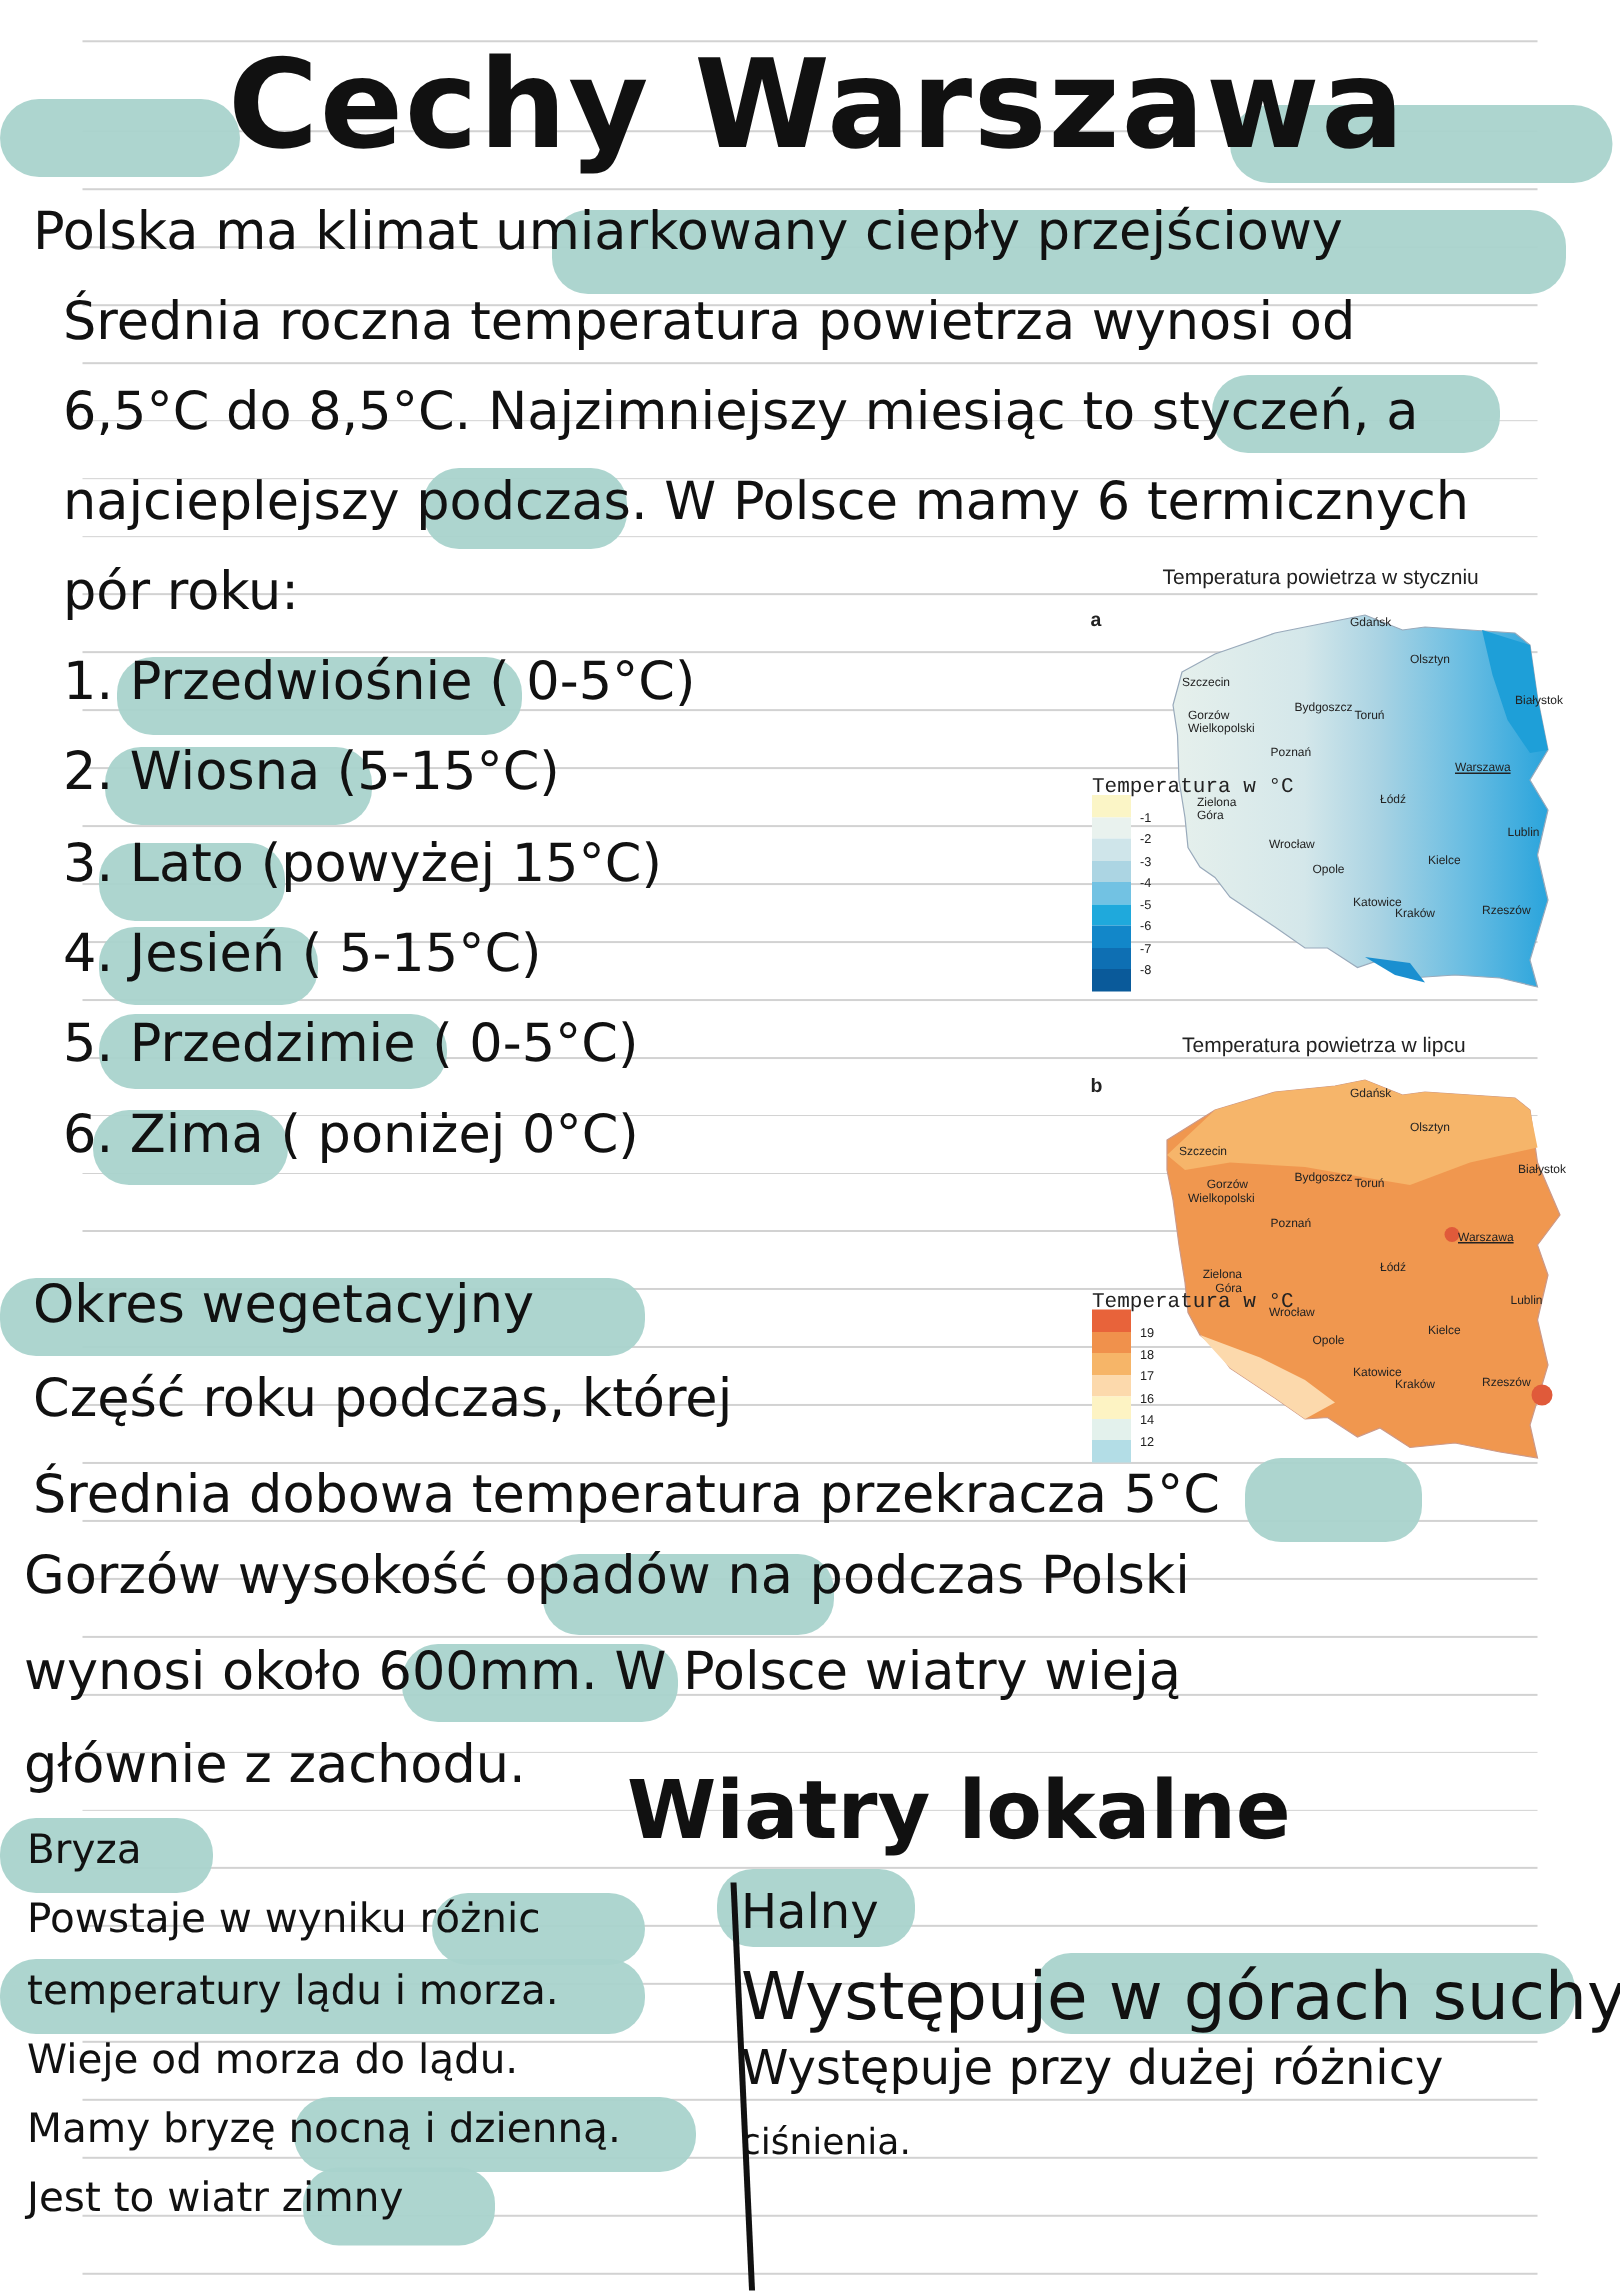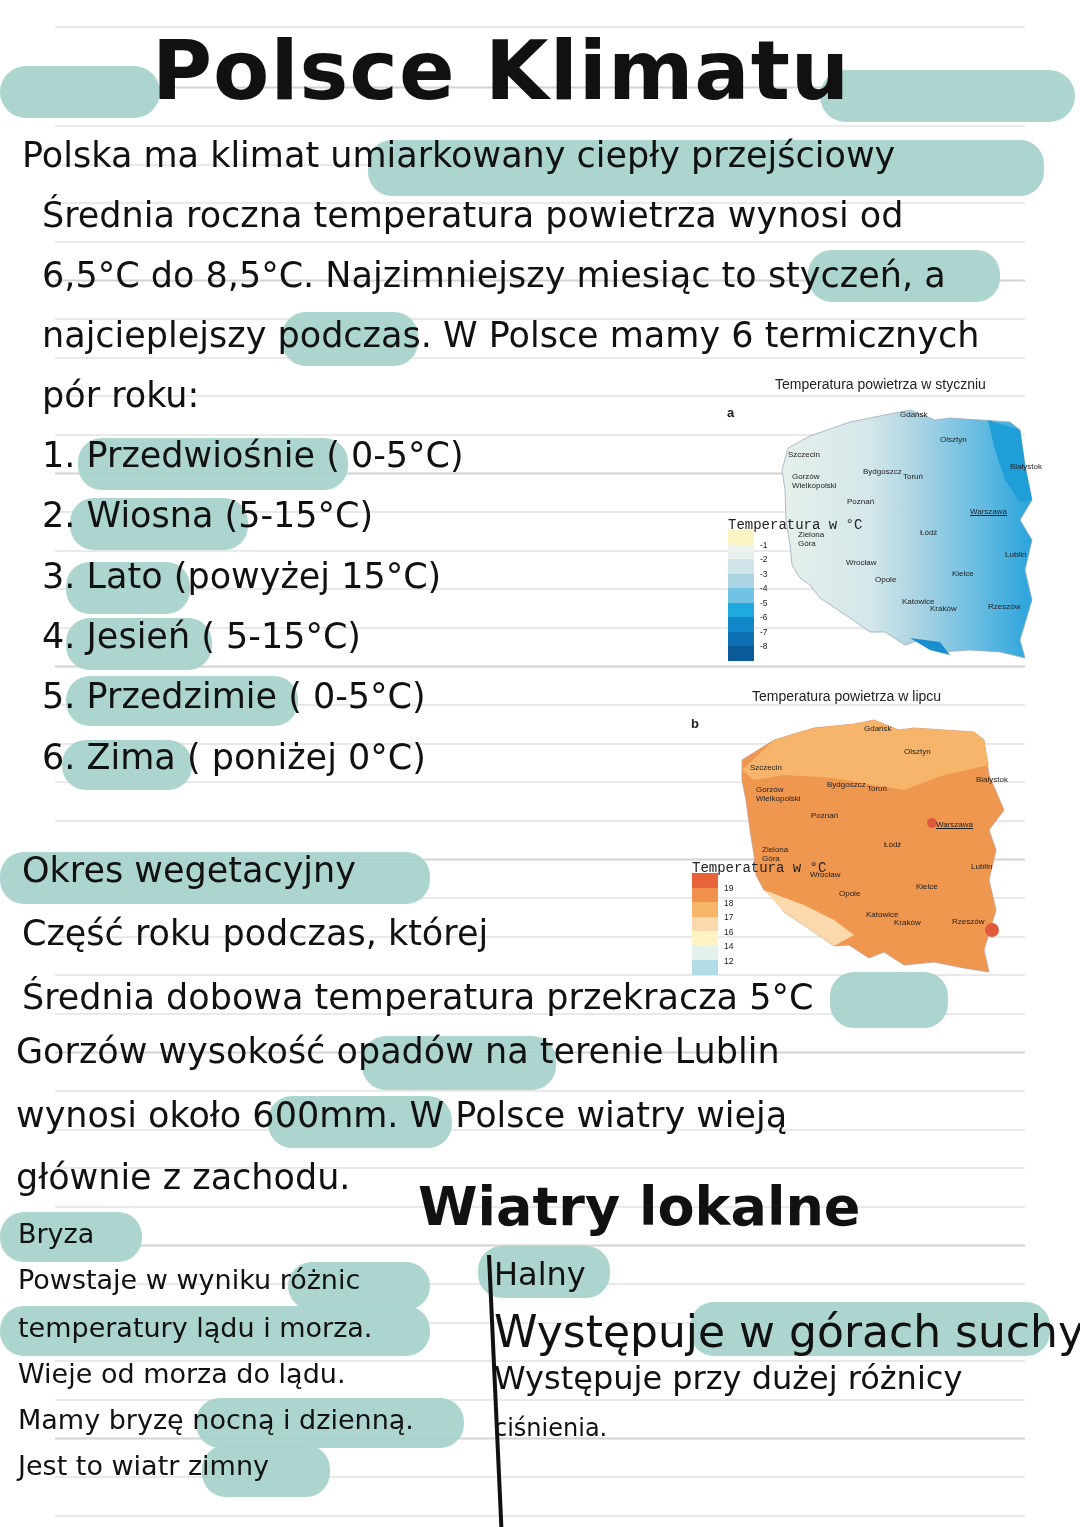--- a/index.html
+++ b/index.html
@@ -45,21 +45,21 @@
     background: #111; transform: skewX(2.6deg); transform-origin: top left; z-index: 3;
   }
 </style>
 </head>
 <body>
 
 <div class="ruled"></div>
 
 <div class="hl" style="left:0;top:66px;width:160px;height:52px;border-radius:26px;"></div>
 <div class="hl" style="left:820px;top:70px;width:255px;height:52px;border-radius:26px;"></div>
-<div class="txt title" style="left:152px;top:30px;">Polsce Klimatu</div>
+<div class="txt title" style="left:152px;top:30px;">Cechy Warszawa</div>
 
 <div class="hl" style="left:368px;top:140px;width:676px;height:56px;"></div>
 <div class="txt body36" style="left:22px;top:138px;">
   <span>Polska ma klimat </span><span>umiarkowany ciepły przejściowy</span>
 </div>
 <div class="txt body36" style="left:42px;top:198px;">Średnia roczna temperatura powietrza wynosi od</div>
 
 <div class="hl" style="left:808px;top:250px;width:192px;height:52px;"></div>
 <div class="txt body36" style="left:42px;top:258px;">
   <span>6,5°C do 8,5°C. Najzimniejszy miesiąc to </span><span>styczeń,</span><span> a</span>
@@ -138,21 +138,21 @@
     <span style="top:24px">-2</span>
     <span style="top:39px">-3</span>
     <span style="top:53px">-4</span>
     <span style="top:68px">-5</span>
     <span style="top:82px">-6</span>
     <span style="top:97px">-7</span>
     <span style="top:111px">-8</span>
   </div>
 </div>
 
-<div class="map-block" style="left:684px;top:680px;width:340px;height:300px;">
+<div class="map-block" style="left:720px;top:680px;width:340px;height:300px;text-align:right;">
   <div class="map-title" style="left:68px;top:8px;">Temperatura powietrza w lipcu</div>
   <div class="map-letter" style="left:7px;top:36px;">b</div>
   <svg width="340" height="300" style="position:absolute;left:0;top:0;">
     <path d="M58,80 L90,60 L130,48 L170,44 L190,40 L215,50 L230,48 L290,52 L300,60 L305,95 L320,130 L305,150 L312,170 L305,200 L312,230 L300,270 L305,292 L280,288 L250,282 L220,285 L200,272 L185,278 L165,265 L150,266 L130,252 L115,242 L100,232 L90,218 L80,210 L72,195 L70,175 L66,150 L62,120 L58,100 Z" fill="#f0974f" stroke="#c98" stroke-width="0.8"></path>
     <path d="M90,60 L130,48 L170,44 L190,40 L215,50 L230,48 L290,52 L300,60 L305,85 L260,95 L220,110 L190,105 L150,98 L100,95 L70,100 L58,90 Z" fill="#f6b56a"></path>
     <path d="M80,210 L100,232 L130,252 L150,266 L170,255 L150,240 L120,225 Z" fill="#fcd9ac"></path>
     <circle cx="248" cy="143" r="5" fill="#e05a3a"></circle>
     <circle cx="308" cy="250" r="7" fill="#e05a3a"></circle>
   </svg>
   <div class="city" style="left:180px;top:44px;"><span>Gdańsk</span></div>
@@ -197,21 +197,21 @@
 <div class="hl" style="left:0;top:852px;width:430px;height:52px;"></div>
 <div class="txt body36" style="left:22px;top:853px;">Okres wegetacyjny</div>
 <div class="txt body36" style="left:22px;top:916px;">Część roku podczas, której</div>
 <div class="hl" style="left:830px;top:972px;width:118px;height:56px;"></div>
 <div class="txt body36" style="left:22px;top:980px;">
   <span>Średnia dobowa temperatura przekracza </span><span>5°C</span>
 </div>
 
 <div class="hl" style="left:362px;top:1036px;width:194px;height:54px;"></div>
 <div class="txt body36" style="left:16px;top:1034px;">
-  <span>Gorzów wysokość </span><span>opadów</span><span> na terenie Lublin</span>
+  <span>Gorzów wysokość </span><span>opadów</span><span> na podczas Polski</span>
 </div>
 <div class="hl" style="left:268px;top:1096px;width:184px;height:52px;"></div>
 <div class="txt body36" style="left:16px;top:1098px;">
   <span>wynosi około </span><span>600mm.</span><span> W Polsce wiatry wieją</span>
 </div>
 <div class="txt body36" style="left:16px;top:1160px;">głównie z zachodu.</div>
 
 <div class="txt h2" style="left:418px;top:1158px;margin-top:22px;">Wiatry lokalne</div>
 
 <div class="hl" style="left:0;top:1212px;width:142px;height:50px;"></div>

